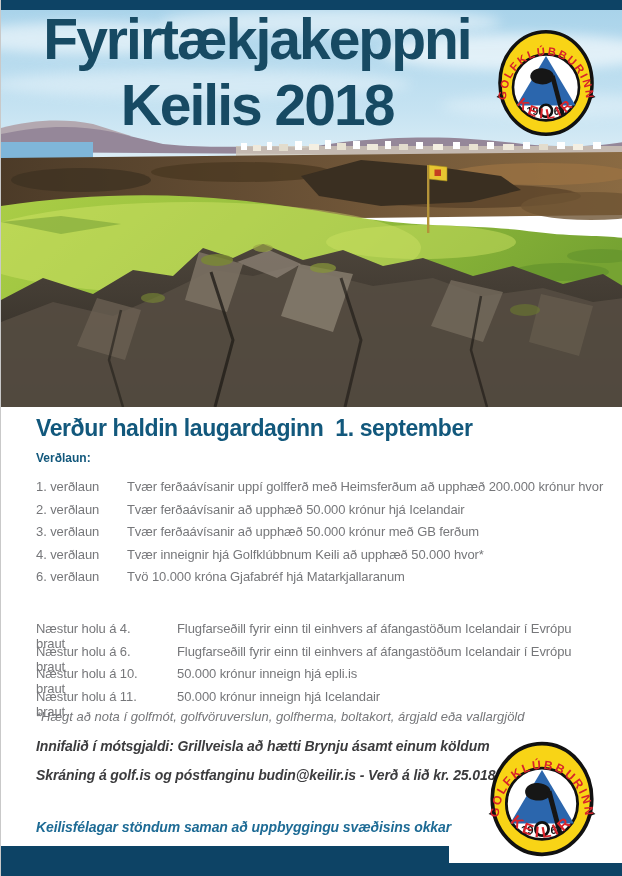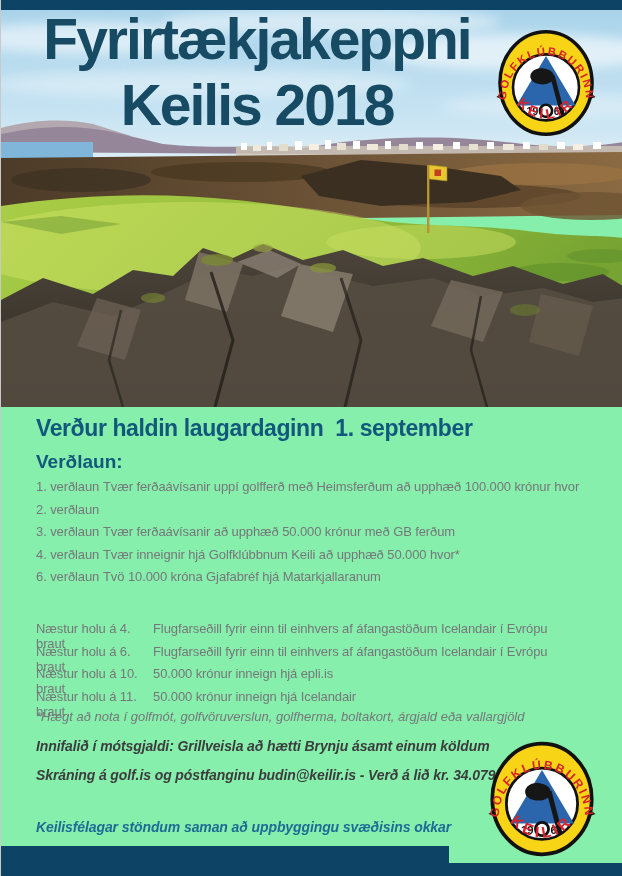--- a/index.html
+++ b/index.html
@@ -1,17 +1,17 @@
 <!DOCTYPE html>
 <html><head>
 <meta charset="utf-8">
 <style>
   html,body{margin:0;padding:0;background:#e9e9e9;}
   .page{
-    position:relative;width:622px;height:876px;margin:0 auto;background:#86efac;
+    position:relative;width:622px;height:876px;margin:0 auto;background:#ffffff;
     overflow:hidden;font-family:"Liberation Sans",sans-serif;box-sizing:border-box;
     border-left:1px solid #c9c9c9;
   }
   .topbar{position:absolute;left:0;top:0;width:622px;height:10px;background:#0d4365;}
   .photo{position:absolute;left:0;top:10px;width:622px;height:397px;overflow:hidden;}
   .photo-svg{position:absolute;left:0;top:0;}
   .title-block{
     position:absolute;left:6px;top:-2px;width:500px;text-align:center;z-index:5;
     color:#174a63;font-weight:bold;line-height:62px;letter-spacing:-2px;
   }
@@ -20,25 +20,25 @@
   .logo{position:absolute;z-index:6;}
   .logo-top{left:492px;top:17px;width:106px;height:112px;}
   .logo-bottom{left:479px;top:739px;width:124px;height:120px;}
   .ring-text{fill:#d8232a;font-weight:bold;font-size:13px;letter-spacing:2.2px;font-family:"Liberation Sans",sans-serif;}
   .ring-text-b{fill:#d8232a;font-weight:bold;font-size:16.5px;letter-spacing:4px;font-family:"Liberation Sans",sans-serif;}
   .logo-year{fill:#111;font-weight:bold;font-size:12px;font-family:"Liberation Sans",sans-serif;}
   .content-h1{
     position:absolute;left:35px;top:415px;font-size:23px;font-weight:bold;color:#12587c;
     letter-spacing:-0.4px;white-space:pre;
   }
-  .content-h2{position:absolute;left:35px;top:451px;font-size:19px;font-weight:bold;color:#12587c;}
+  .content-h2{position:absolute;left:35px;top:451px;font-size:12px;font-weight:bold;color:#12587c;}
   .list{position:absolute;left:35px;width:575px;color:#76777a;font-size:13px;letter-spacing:-0.1px;}
   .prize-list{top:479px;}
   .pin-list{top:621px;}
-  .row{display:flex;height:22.6px;align-items:flex-start;}
+  .row{display:flex;height:22.6px;align-items:flex-start;gap:24px;}
   .prize-list .row-label{flex:0 0 67px;}
   .pin-list .row-label{flex:0 0 117px;}
   .row-desc{flex:1;}
   .footnote{position:absolute;left:35px;top:709px;font-size:13px;font-style:italic;color:#76777a;}
   .bold-note{position:absolute;left:35px;font-size:14px;font-weight:bold;font-style:italic;color:#3c3c3e;letter-spacing:-0.1px;}
   .note-included{top:738px;}
   .note-signup{top:767px;}
   .appeal{
     position:absolute;left:35px;top:792px;width:440px;font-size:14px;font-weight:bold;
     font-style:italic;color:#1e6b95;line-height:25.5px;letter-spacing:-0.1px;margin-top:23px;
@@ -188,24 +188,25 @@
       <text class="ring-text-b"><textPath href="#kArcBottom" startOffset="50%" text-anchor="middle">KEILIR</textPath></text>
     </svg>
   </div>
 
   <div class="content-h1">Verður haldin laugardaginn  1. september</div>
   <div class="content-h2">Verðlaun:</div>
 
   <div class="list prize-list">
     <div class="row">
       <span class="row-label">1. verðlaun</span>
-      <span class="row-desc">Tvær ferðaávísanir uppí golfferð með Heimsferðum að upphæð 100.000 krónur hvor</span>
+      <span class="row-desc">Tvær ferðaávísanir uppí golfferð með Heimsferðum að upphæð 200.000 krónur hvor</span>
     </div>
     <div class="row">
       <span class="row-label">2. verðlaun</span>
+      <span class="row-desc">Tvær ferðaávísanir að upphæð 50.000 krónur hjá Icelandair</span>
     </div>
     <div class="row">
       <span class="row-label">3. verðlaun</span>
       <span class="row-desc">Tvær ferðaávísanir að upphæð 50.000 krónur með GB ferðum</span>
     </div>
     <div class="row">
       <span class="row-label">4. verðlaun</span>
       <span class="row-desc">Tvær inneignir hjá Golfklúbbnum Keili að upphæð 50.000 hvor*</span>
     </div>
     <div class="row">
@@ -229,21 +230,21 @@
     </div>
     <div class="row">
       <span class="row-label">Næstur holu á 11. braut</span>
       <span class="row-desc">50.000 krónur inneign hjá Icelandair</span>
     </div>
   </div>
 
   <div class="footnote">*Hægt að nota í golfmót, golfvöruverslun, golfherma, boltakort, árgjald eða vallargjöld</div>
 
   <div class="bold-note note-included">Innifalið í mótsgjaldi: Grillveisla að hætti Brynju ásamt einum köldum</div>
-  <div class="bold-note note-signup">Skráning á golf.is og póstfanginu budin@keilir.is - Verð á lið kr. 34.079</div>
+  <div class="bold-note note-signup">Skráning á golf.is og póstfanginu budin@keilir.is - Verð á lið kr. 25.018</div>
 
   <div class="appeal">
     <div>Keilisfélagar stöndum saman að uppbyggingu svæðisins okkar</div>
     <div>og hjálpið okkur að safna fyrirtækjum í mótið</div>
   </div>
 
   <svg class="logo logo-bottom" viewBox="0 0 122 128">
     <polygon points="4,80 18,69 15,84" fill="#111111"></polygon>
     <polygon points="118,80 104,69 107,84" fill="#111111"></polygon>
     <ellipse cx="61" cy="64" rx="53" ry="59" fill="#f8d416" stroke="#111111" stroke-width="4"></ellipse>

